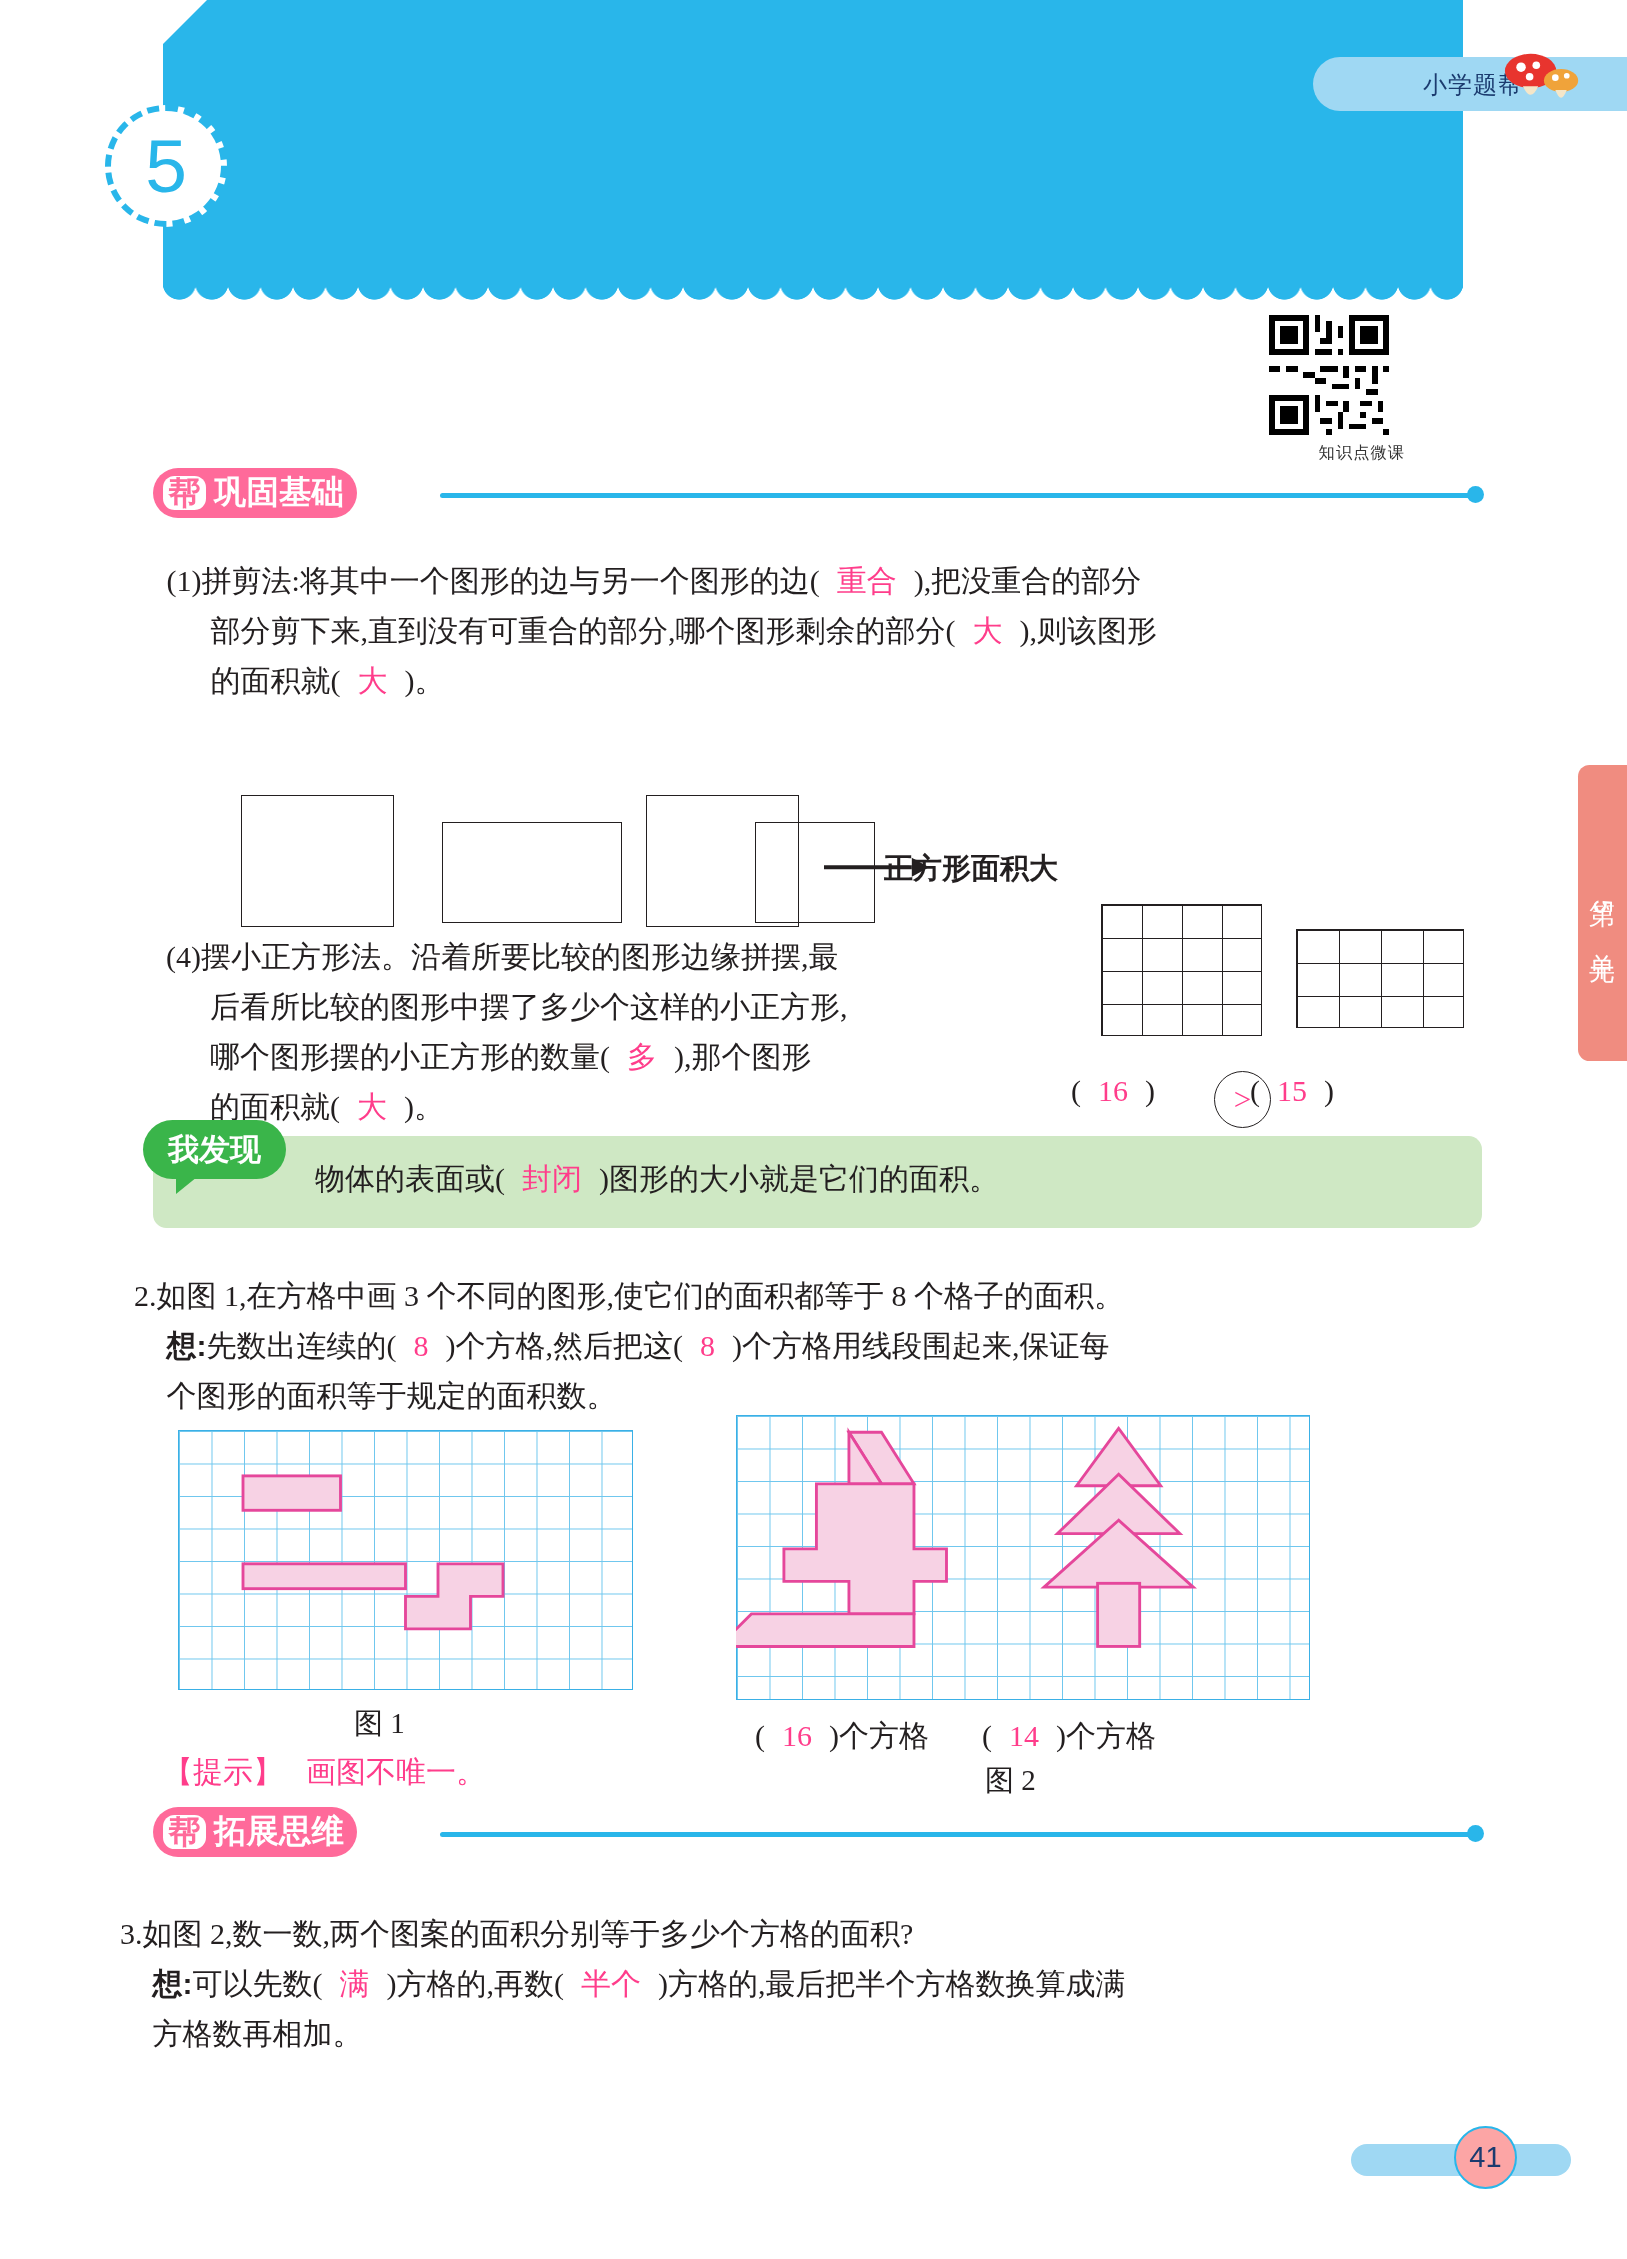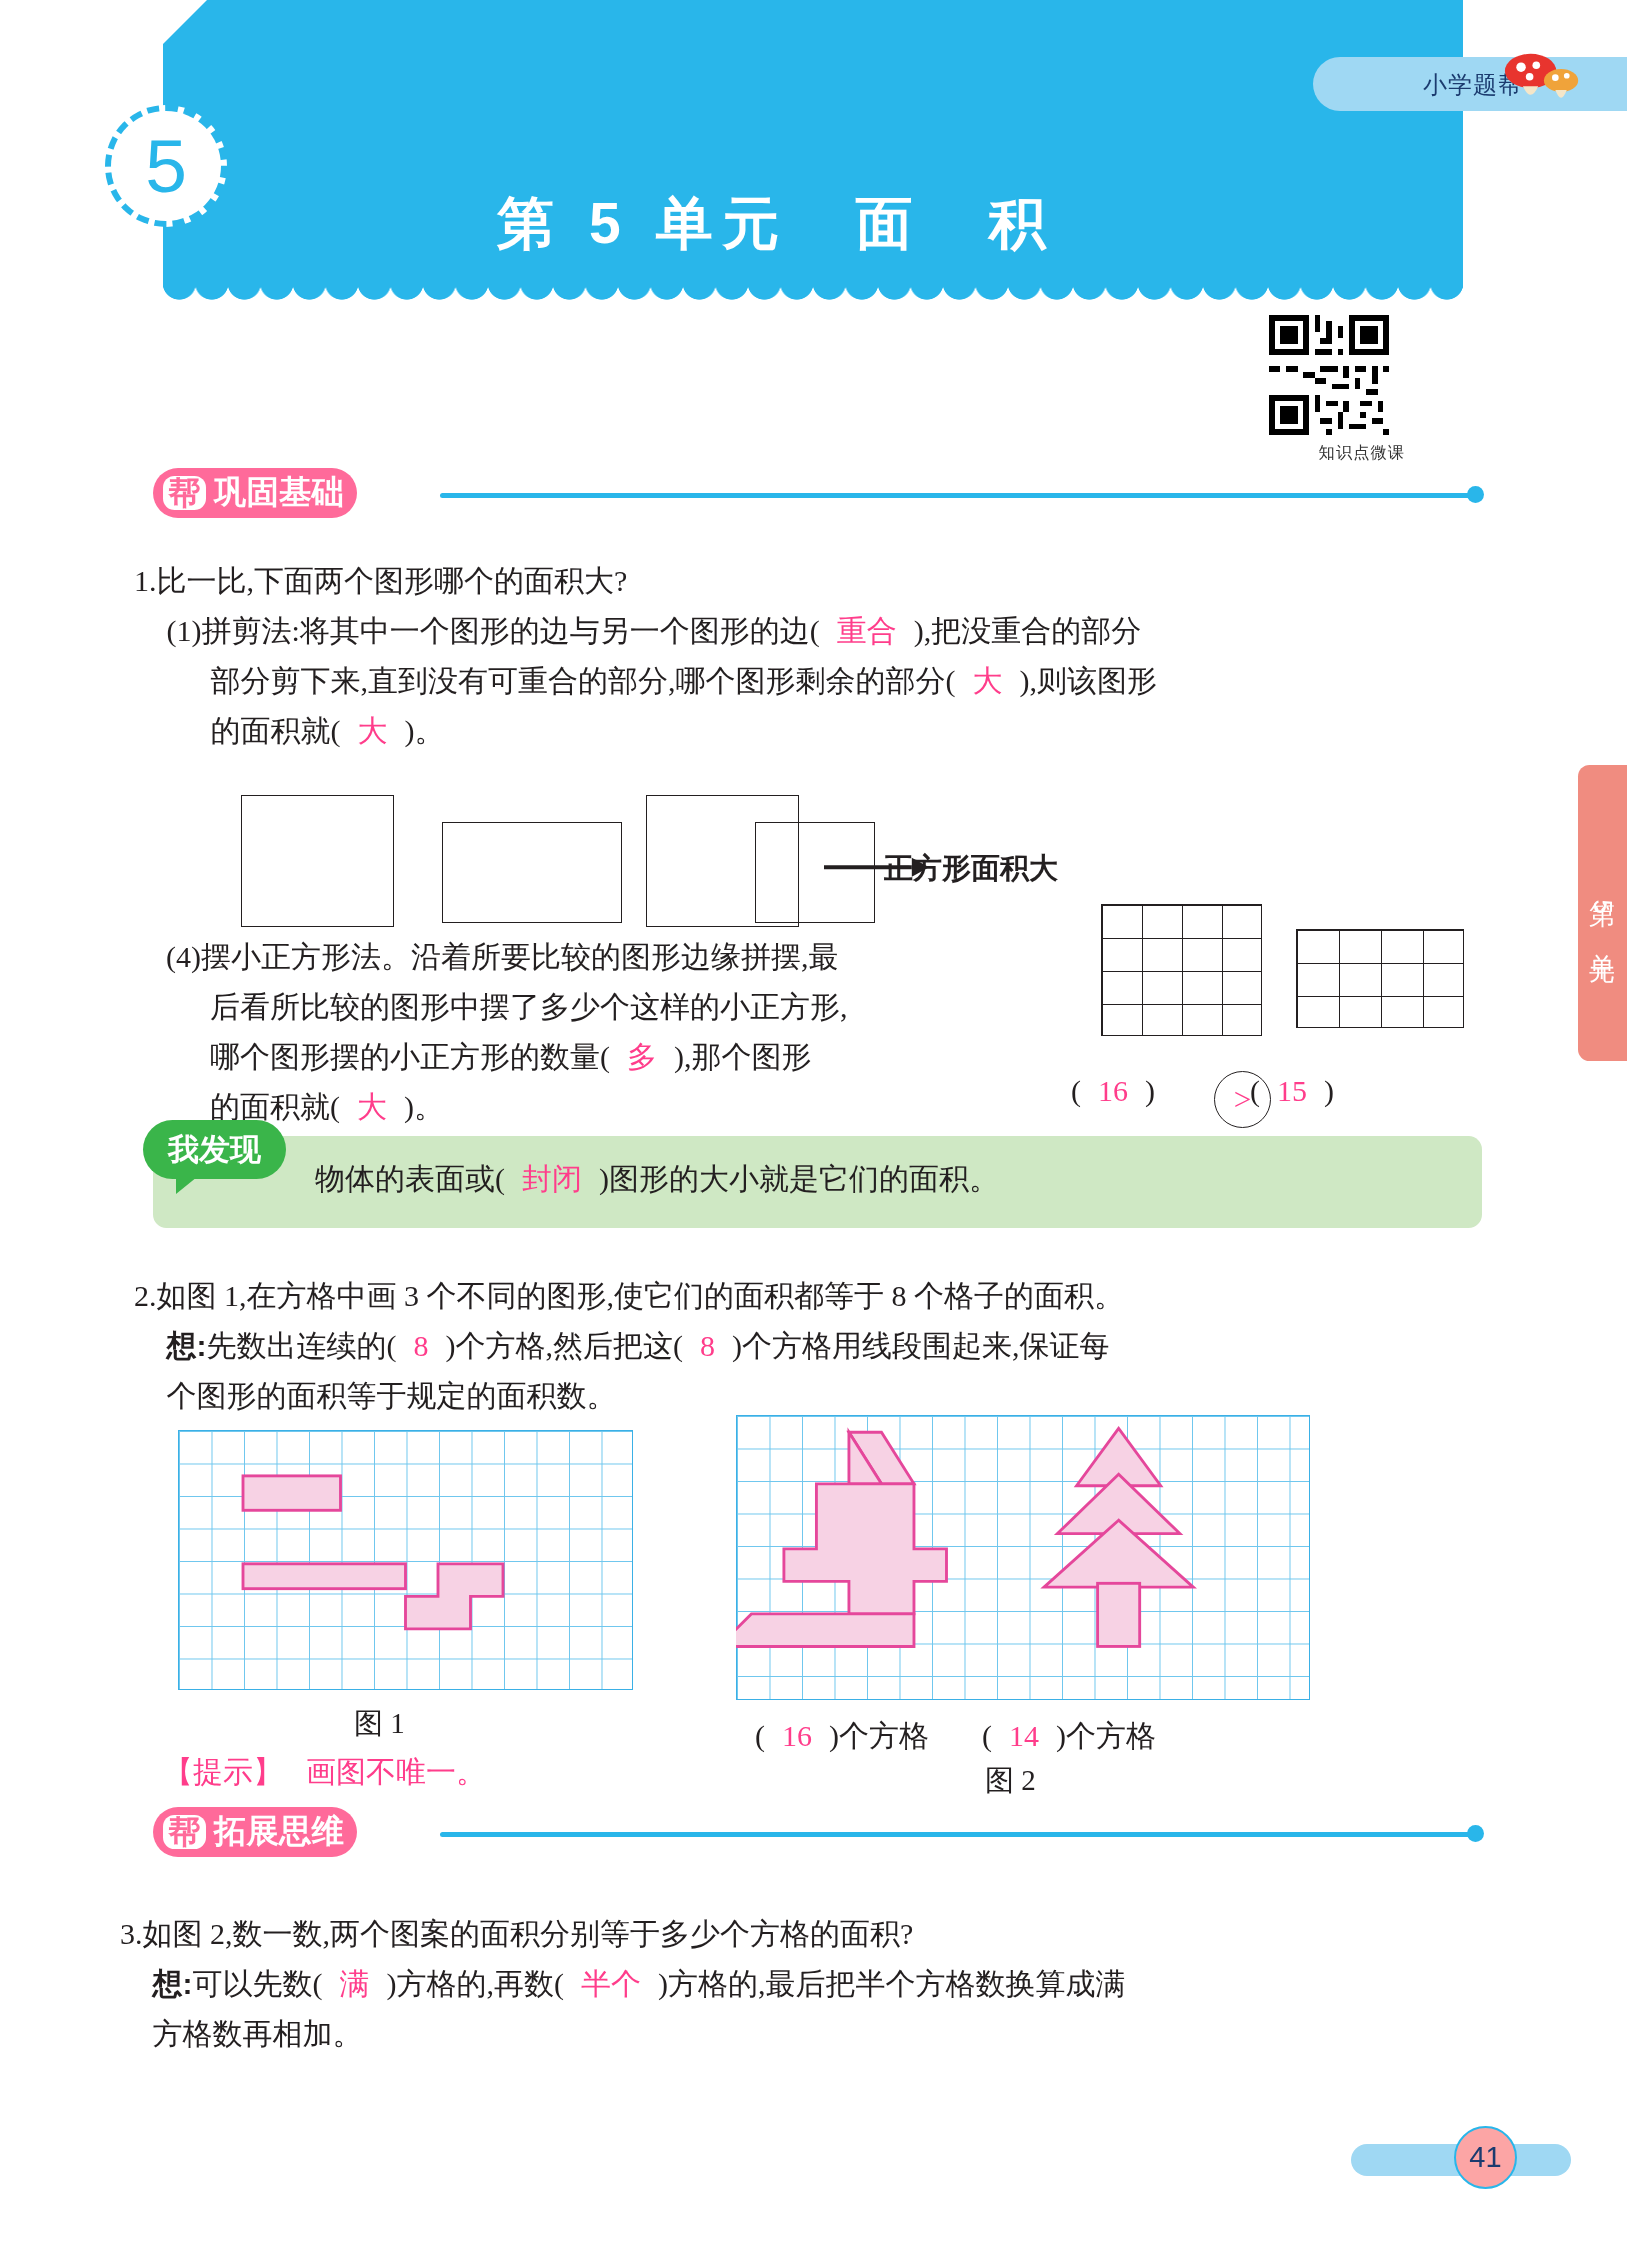--- a/index.html
+++ b/index.html
@@ -157,21 +157,20 @@
     <path d="M22 42 q8 18 16 0 z" fill="#f5e6c8"></path>
     <ellipse cx="62" cy="36" rx="18" ry="12" fill="#f0a33a"></ellipse>
     <circle cx="56" cy="33" r="3.5" fill="#fff"></circle>
       <circle cx="68" cy="31" r="3" fill="#fff"></circle>
     <path d="M56 46 q6 16 12 0 z" fill="#f5e6c8"></path>
   </svg>
 
   <div class="unit-badge">
     <span>5</span>
   </div>
-  <div class="unit-title">第 5 单元　面　积</div>
 
 
   <svg class="qr" viewBox="0 0 21 21" shape-rendering="crispEdges">
     <rect width="21" height="21" fill="#fff"></rect>
     <g fill="#000">
       <rect x="0" y="0" width="7" height="1"></rect>
         <rect x="0" y="6" width="7" height="1"></rect>
       <rect x="0" y="0" width="1" height="7"></rect>
         <rect x="6" y="0" width="1" height="7"></rect>
       <rect x="2" y="2" width="3" height="3"></rect>
@@ -221,23 +220,20 @@
 
   <div class="sec" style="top:468px;">
     <div class="tagbox">
       <span class="b">帮</span>
         <span>巩固基础</span>
     </div>
     <div class="rule"></div>
   </div>
 
   <div class="q" style="left:134px;top:556px;width:1357px;">
-    <div>
-      <span>1.</span><span>比一比,下面两个图形哪个的面积大?</span>
-    </div>
     <div style="padding-left:32.5px;">
       <div><span>(1)拼剪法:将其中一个图形的边与另一个图形的边(</span><span class="ans">重合</span><span>),把没重合的部分</span></div>
       <div style="padding-left:44px;"><span>部分剪下来,直到没有可重合的部分,哪个图形剩余的部分(</span><span class="ans">大</span><span>),则该图形</span></div>
       <div style="padding-left:44px;"><span>的面积就(</span><span class="ans">大</span><span>)。</span></div>
     </div>
   </div>
 
   <div class="fig" style="left:241px;top:795px;width:153px;height:132px;"></div>
   <div class="fig" style="left:442px;top:822px;width:180px;height:101px;"></div>
   <div class="fig" style="left:646px;top:795px;width:153px;height:132px;"></div>

